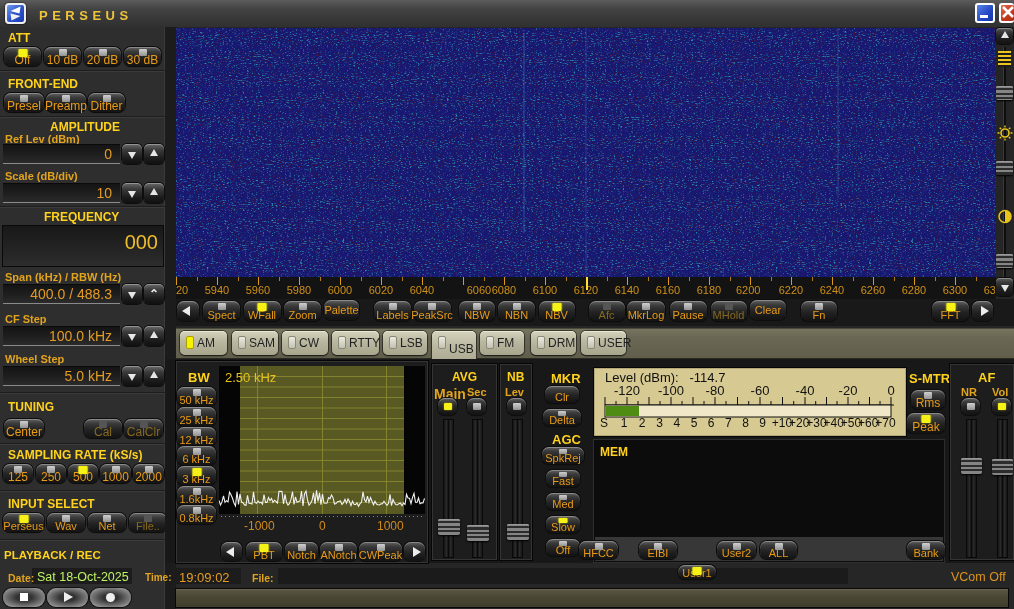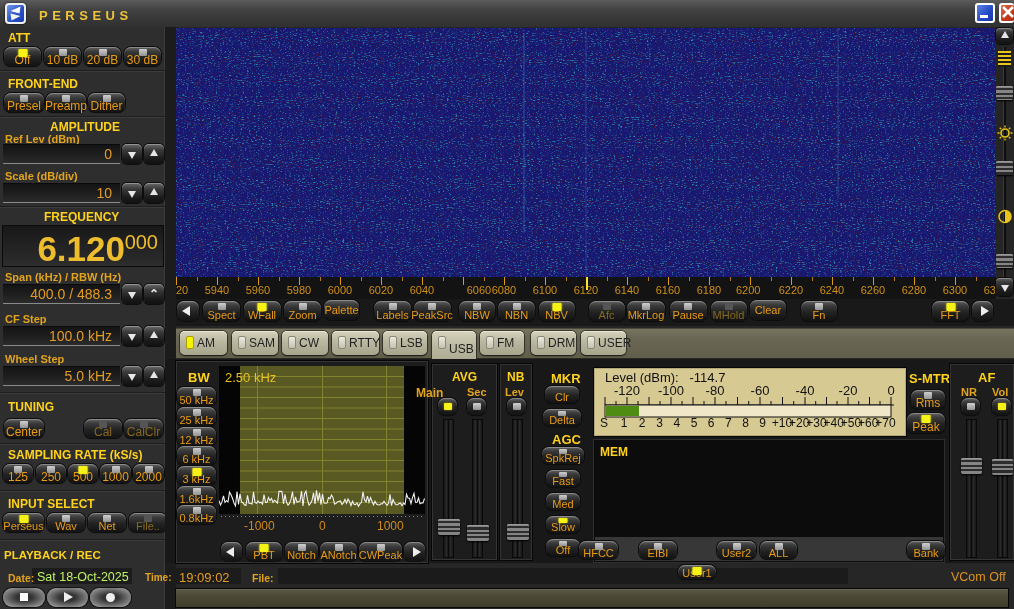--- a/index.html
+++ b/index.html
@@ -84,21 +84,20 @@
 <div class="ab fld" style="left:3px;top:183px;width:117px;height:20px;line-height:19px">10</div>
 <div class="ab spin" style="left:122px;top:183px;width:20px;height:20px">
     <span class="td"></span>
   </div>
 <div class="ab spin" style="left:144px;top:183px;width:20px;height:20px">
     <span class="tu"></span>
   </div>
 <div class="ab grv" style="top:206px"></div>
 <div class="ab hdr" style="left:44px;top:210px">FREQUENCY</div>
 <div class="ab" style="left:3px;top:226px;width:160px;height:40px;background:linear-gradient(180deg,#181818,#222 50%,#2d2d2d);box-shadow:0 0 0 1px #0a0a0a">
-  <span style="position:absolute;right:38px;top:3px;font-size:35px;font-weight:bold;color:#eebd2e;letter-spacing:0px">6.120</span>
   <span style="position:absolute;right:5px;top:5px;font-size:20px;font-weight:normal;color:#eebd2e">000</span>
 </div>
 <div class="ab lbl" style="left:5px;top:271px">Span (kHz) / RBW (Hz)</div>
 <div class="ab fld" style="left:3px;top:284px;width:117px;height:20px;line-height:19px">400.0 / 488.3</div>
 <div class="ab spin" style="left:122px;top:284px;width:20px;height:20px">
     <span class="td"></span>
   </div>
 <div class="ab spin" style="left:144px;top:284px;width:20px;height:20px;color:#eee;font-size:12px;font-weight:bold">⌃</div>
 <div class="ab lbl" style="left:5px;top:313px">CF Step</div>
 <div class="ab fld" style="left:3px;top:326px;width:117px;height:20px;line-height:19px">100.0 kHz</div>
@@ -326,21 +325,21 @@
 <div class="ab tb b on" style="left:246px;top:542px;width:36px;height:19px"><div class="i"></div>PBT</div>
 <div class="ab tb b" style="left:285px;top:542px;width:33px;height:19px"><div class="i"></div>Notch</div>
 <div class="ab tb b" style="left:320px;top:542px;width:37px;height:19px"><div class="i"></div>ANotch</div>
 <div class="ab tb b" style="left:359px;top:542px;width:43px;height:19px"><div class="i"></div>CWPeak</div>
 <div class="ab mb" style="left:404px;top:542px;width:21px;height:19px">
     <span class="tr" style="border-width:5px;border-left-width:8px"></span>
   </div>
 
 <div class="ab pan" style="left:432px;top:364px;width:65px;height:196px;background:#1d1d1d"></div>
 <div class="ab hdr" style="left:452px;top:370px">AVG</div>
-<div class="ab lbl" style="left:416px;top:386px;font-size:12px">Main</div>
+<div class="ab lbl" style="left:434px;top:386px;font-size:14px">Main</div>
 <div class="ab lbl" style="left:467px;top:386px;font-size:11px">Sec</div>
 <div class="ab b on" style="left:438px;top:398px;width:19px;height:17px">
     <div class="i" style="top:5px;width:8px;height:7px"></div>
   </div>
 <div class="ab b" style="left:467px;top:398px;width:19px;height:17px">
     <div class="i" style="top:5px;width:8px;height:7px"></div>
   </div>
 <div class="ab trk" style="left:444px;top:420px;height:137px"></div>
 <div class="ab trk" style="left:473px;top:420px;height:137px"></div>
 <div class="ab th" style="left:437.5px;top:519px;width:22px"></div>

